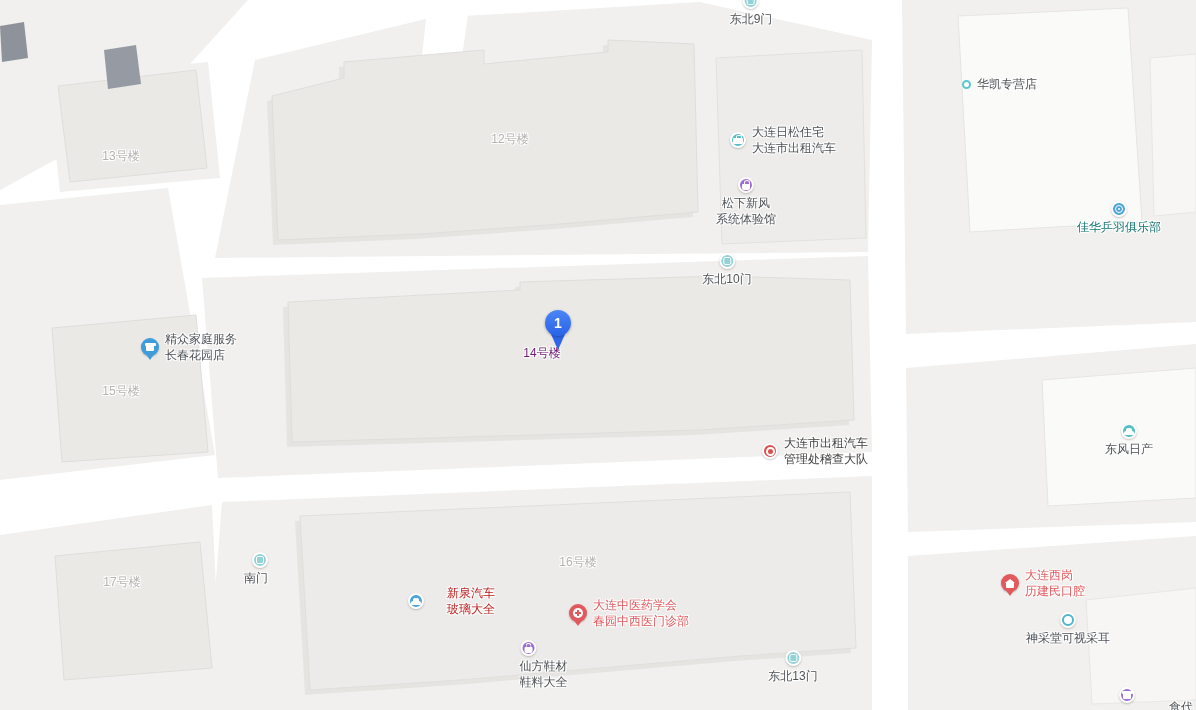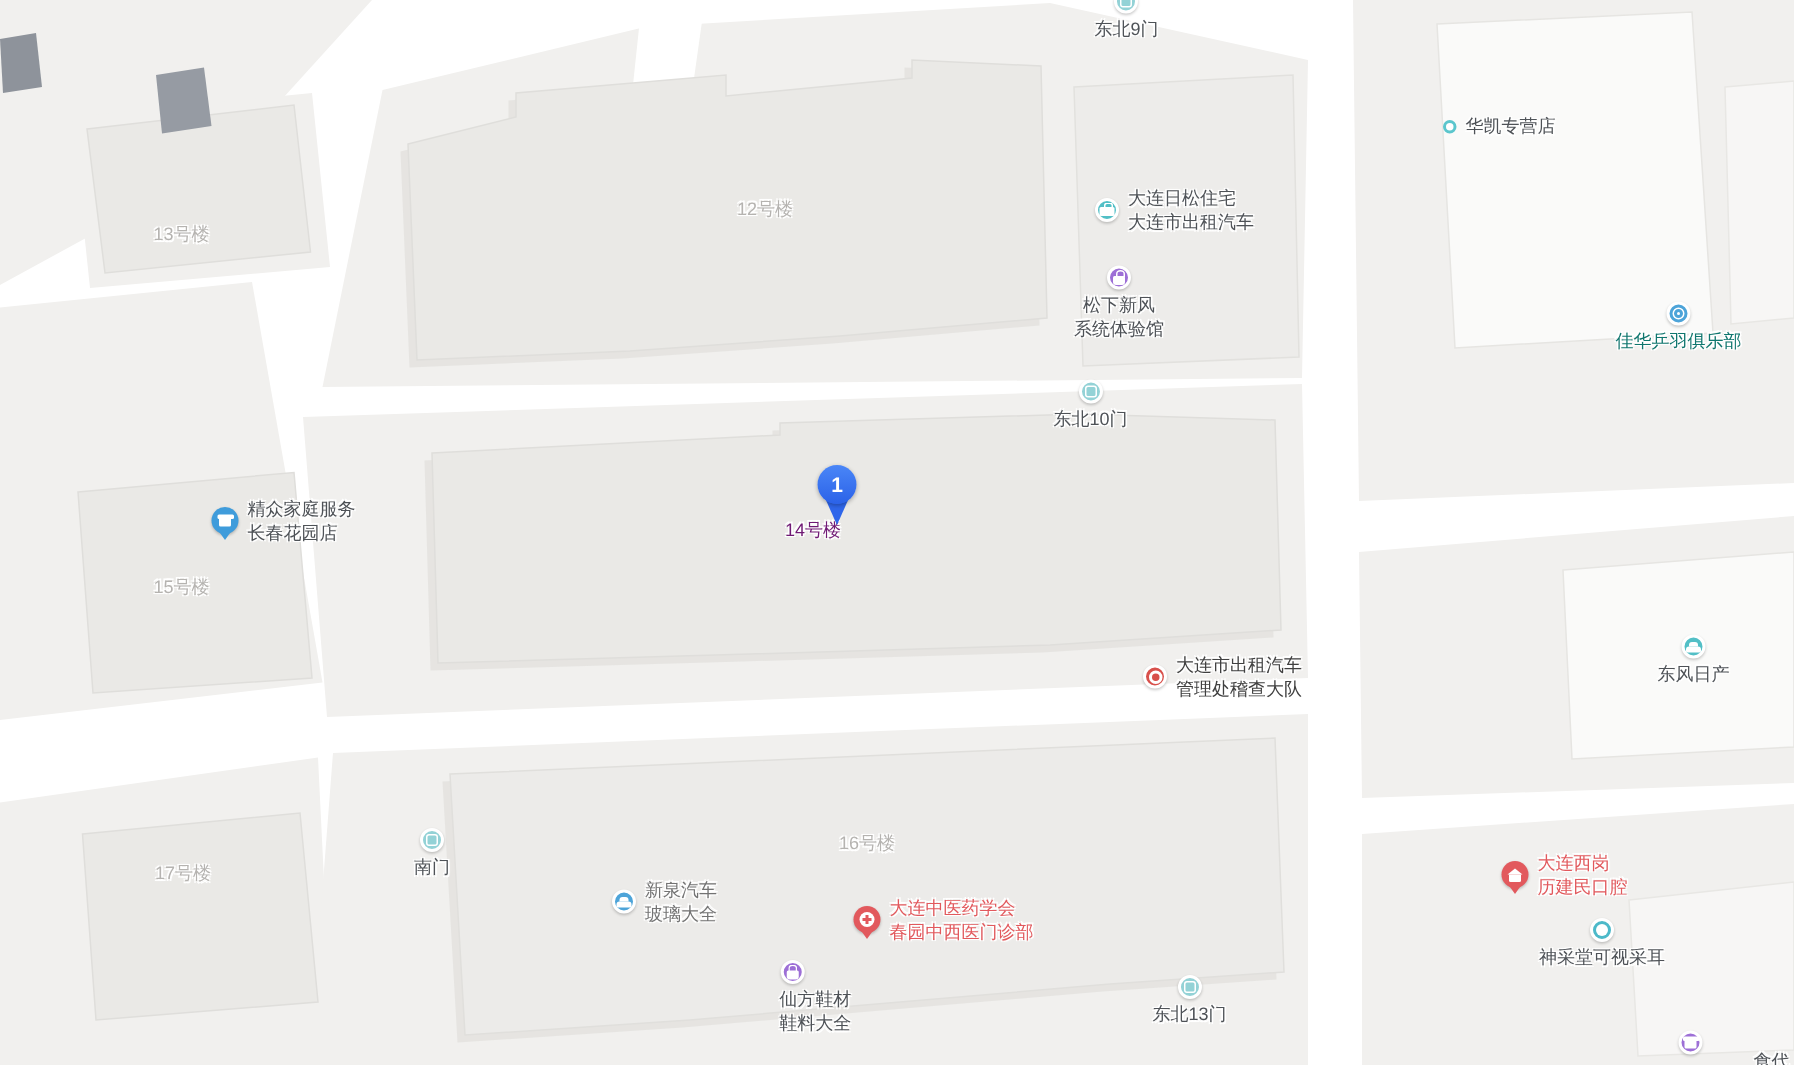--- a/index.html
+++ b/index.html
@@ -210,38 +210,38 @@
         </span>
         <div class="poi-text" style="color: rgb(78, 82, 87);">
           <div>东风日产</div>
         </div>
       </div>
       <div class="poi plain" style="left: 578px; top: 562px;">
         <div class="poi-text" style="color: rgb(181, 179, 176);">
           <div>16号楼</div>
         </div>
       </div>
-      <div class="poi icon-top" style="left: 288px; top: 552px;">
+      <div class="poi icon-top" style="left: 256px; top: 552px; align-items: flex-end;">
         <span class="icon-circle" style="--c: #93d2d6;">
           <span class="g-gate"></span>
         </span>
         <div class="poi-text" style="color: rgb(78, 82, 87);">
           <div>南门</div>
         </div>
       </div>
       <div class="poi plain" style="left: 122px; top: 582px;">
         <div class="poi-text" style="color: rgb(181, 179, 176);">
           <div>17号楼</div>
         </div>
       </div>
       <div class="poi icon-left" style="left: 408px; top: 601px;">
         <span class="icon-circle" style="--c: #4da4d9;">
           <span class="g-car"></span>
         </span>
-        <div class="poi-text" style="color: #737373;">
+        <div class="poi-text" style="color: #b91c1c; margin-left: 17px;">
           <div>新泉汽车</div>
           <div>玻璃大全</div>
         </div>
       </div>
       <div class="poi icon-left" style="left: 569px; top: 613px;">
         <span class="icon-drop" style="--c: #e2595d;">
           <span class="g-med"></span>
         </span>
         <div class="poi-text" style="color: rgb(226, 89, 93);">
           <div>大连中医药学会</div>

